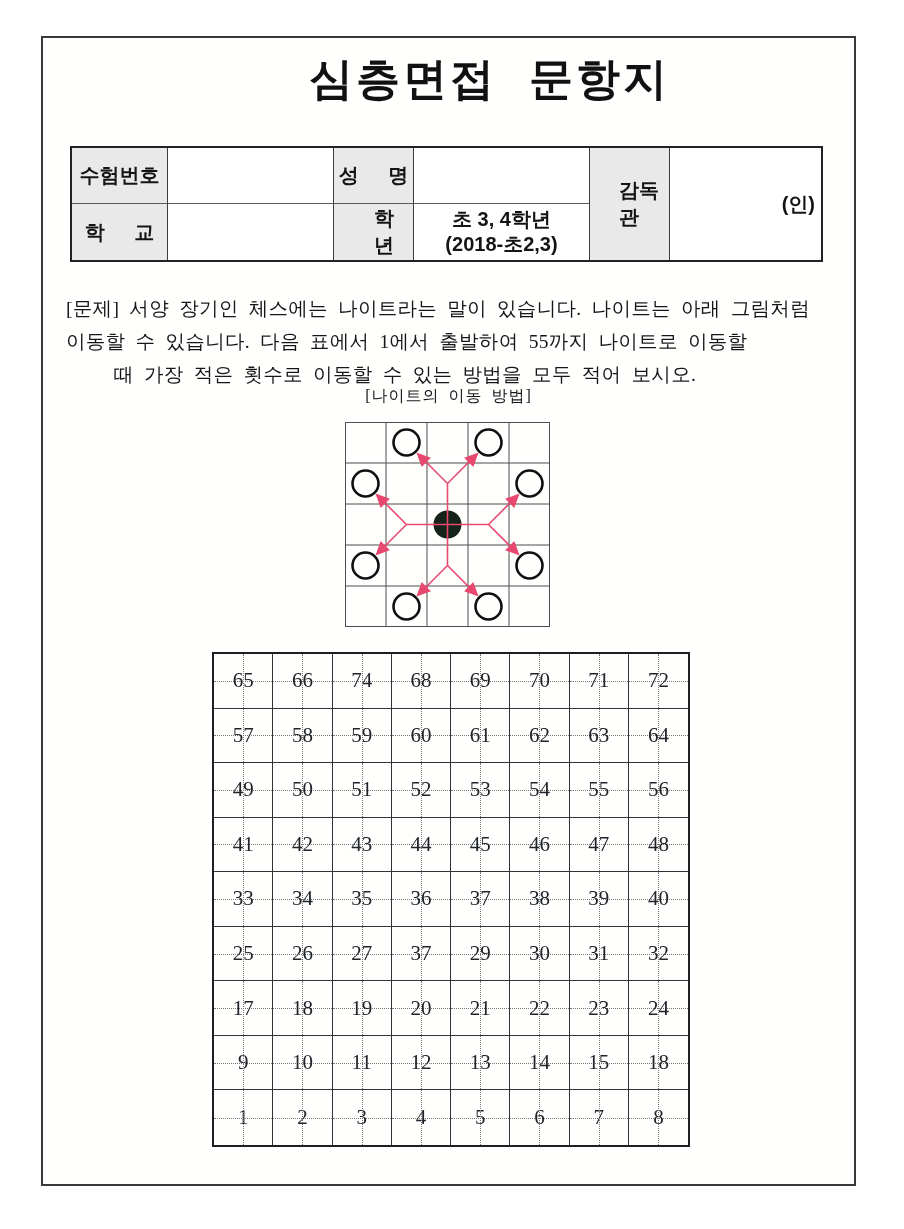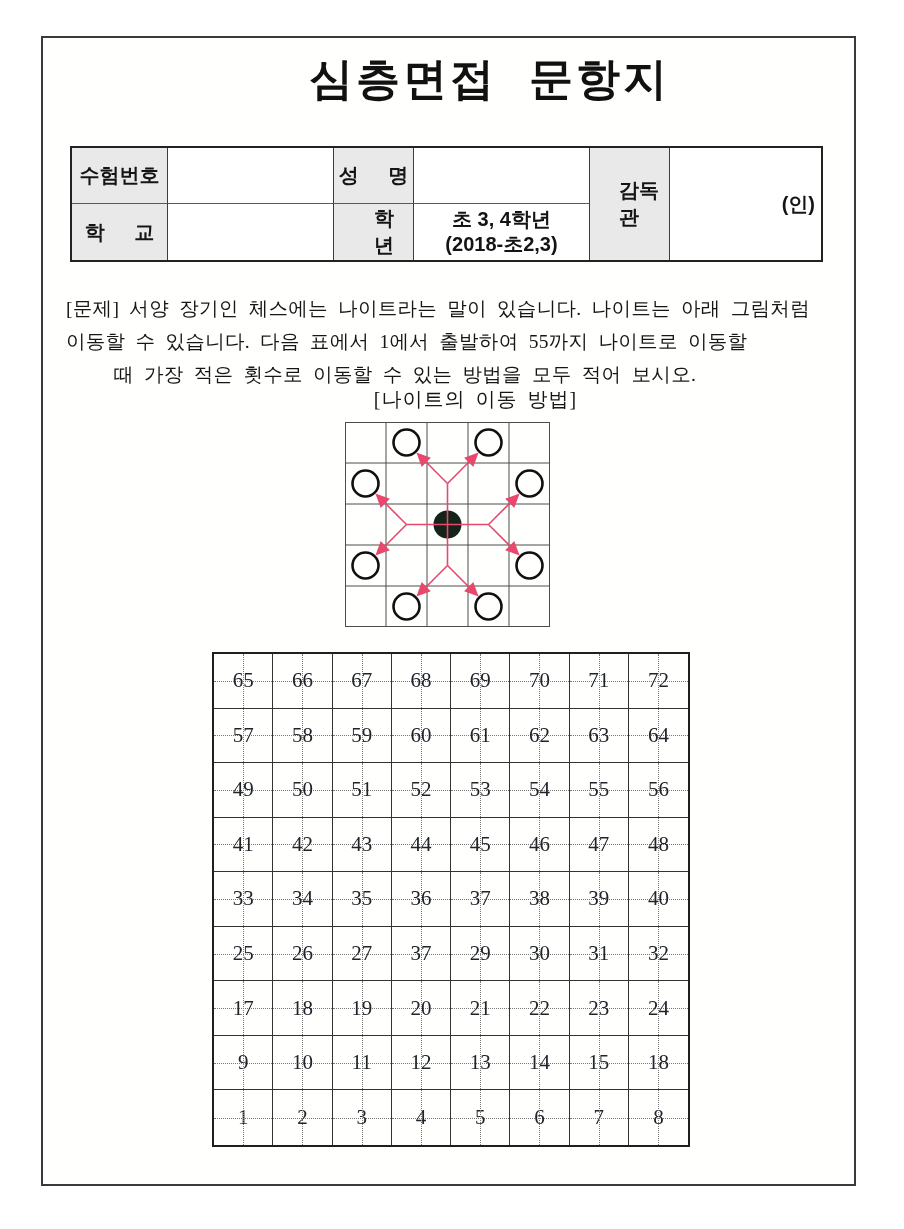--- a/index.html
+++ b/index.html
@@ -49,21 +49,21 @@
     font-family:"Liberation Serif","DejaVu Serif",serif;
     font-size:19.5px; line-height:33px; color:#161616;
     word-spacing:5px; letter-spacing:0.3px; white-space:nowrap;
   }
   .problem .line-1 { }
   .problem .line-2 { margin-left:48px; }
   .diagram-caption {
     position:absolute; left:41px; top:386px; width:815px;
     text-align:center;
     font-family:"Liberation Serif","DejaVu Serif",serif;
-    font-size:20px; letter-spacing:1px; word-spacing:4px; color:#161616;margin-left:27px;
+    font-size:16px; letter-spacing:1px; word-spacing:4px; color:#161616;
   }
   
   .knight-svg { position:absolute; left:345px; top:422px; }
   
   .board {
     position:absolute; left:212px; top:652px; width:478px; height:495px;
     display:grid;
     grid-template-columns:repeat(8,1fr);
     grid-template-rows:repeat(9,1fr);
     border:2px solid #1f1f1f; background:#fffffe;
@@ -163,21 +163,21 @@
   </svg>
 
 <div id="board" class="board">
     <div class="bcell">
       <span class="bnum">65</span>
     </div>
     <div class="bcell">
       <span class="bnum">66</span>
     </div>
     <div class="bcell">
-      <span class="bnum">67</span>
+      <span class="bnum">74</span>
     </div>
     <div class="bcell">
       <span class="bnum">68</span>
     </div>
     <div class="bcell">
       <span class="bnum">69</span>
     </div>
     <div class="bcell">
       <span class="bnum">70</span>
     </div>

